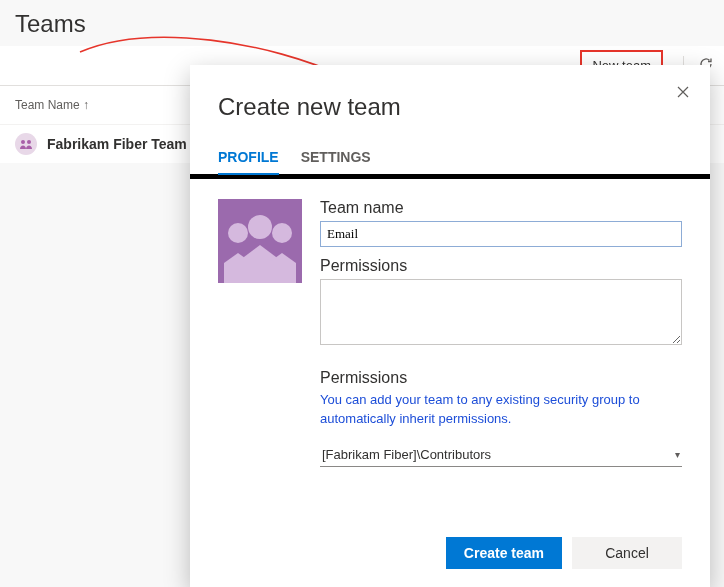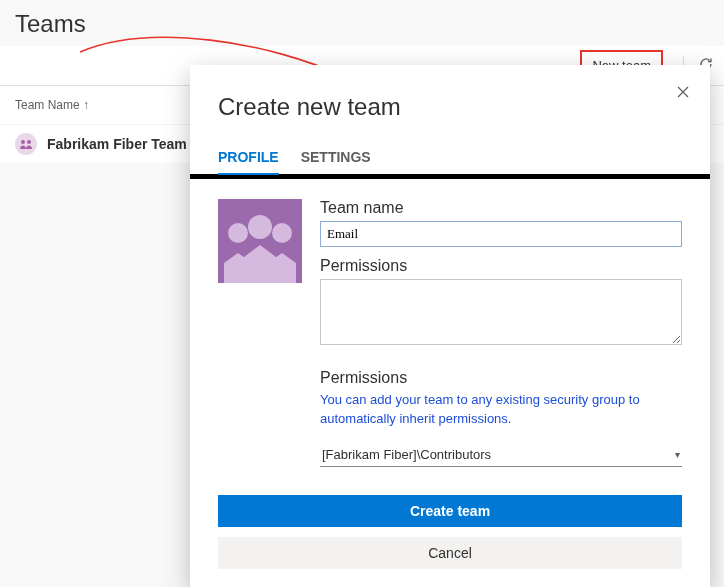--- a/index.html
+++ b/index.html
@@ -188,21 +188,20 @@
   .select-value { font-size: 13px; }
   .select-caret {
     font-size: 10px;
     color: #605e5c;
   }
   .dialog-footer {
     display: flex;
     justify-content: flex-end;
     gap: 10px;
     padding: 18px 28px;
-    flex-direction: column;
   }
   .btn {
     min-width: 110px;
     padding: 8px 18px;
     font-size: 14px;
     font-family: inherit;
     border: none;
     cursor: pointer;
     text-align: center;
   }

